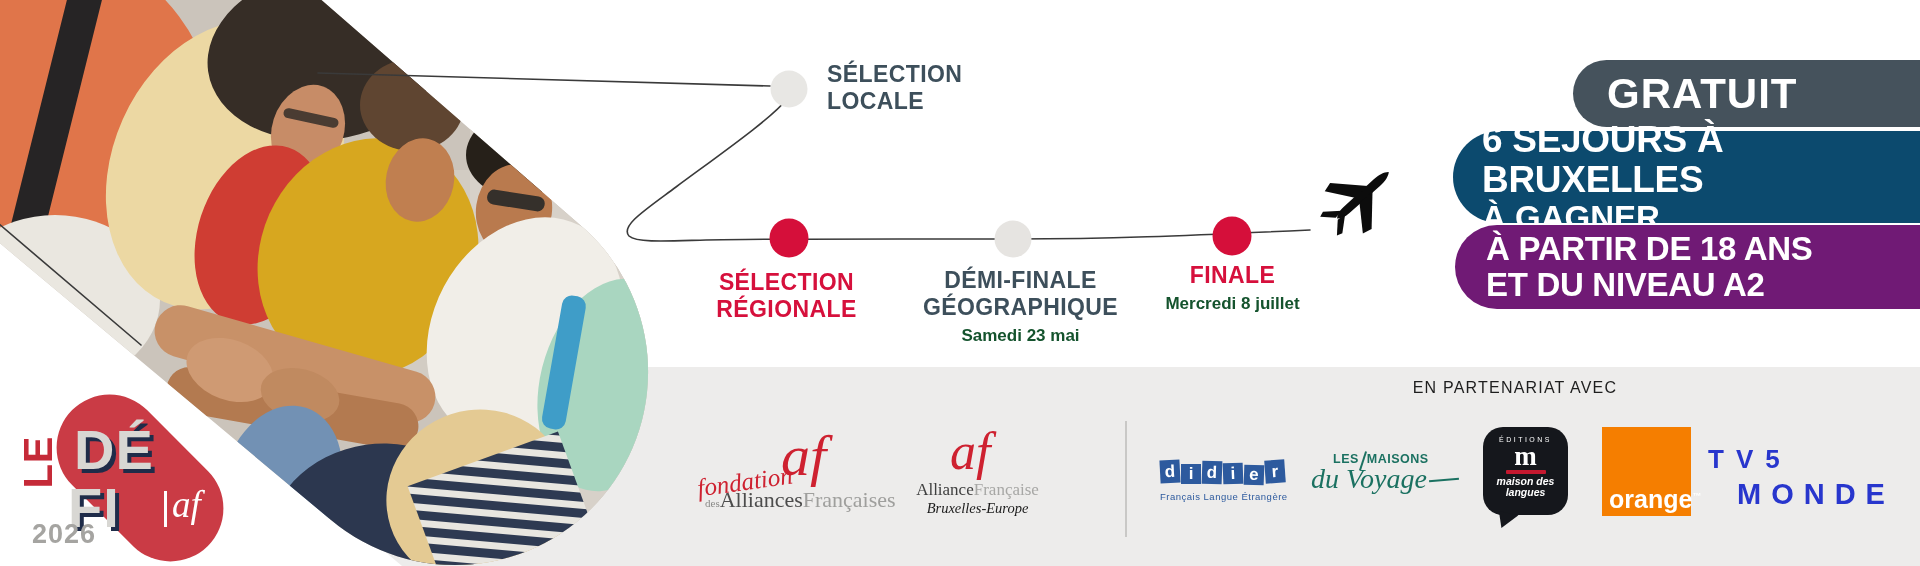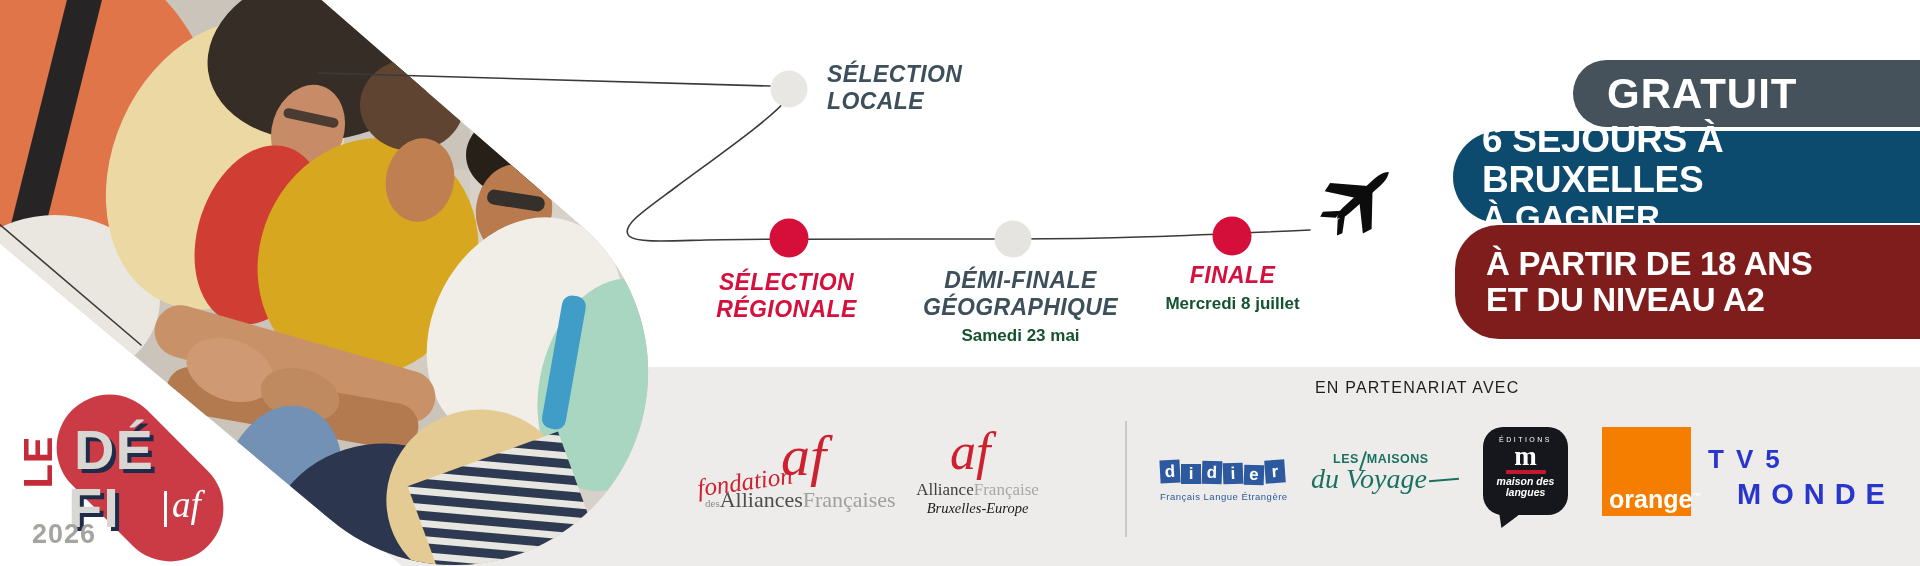--- a/index.html
+++ b/index.html
@@ -4,51 +4,51 @@
 <style>
   html,body{margin:0;padding:0;background:#fff;}
   #banner{position:relative;width:1920px;height:566px;overflow:hidden;background:#ffffff;
           font-family:"Liberation Sans",sans-serif;}
   
   #strip{position:absolute;left:0;top:367px;width:1920px;height:199px;background:#edeceb;z-index:1;}
   
   #scene{position:absolute;left:0;top:0;width:1920px;height:566px;z-index:2;pointer-events:none;}
   
   .step{position:absolute;z-index:3;font-weight:bold;letter-spacing:.4px;}
-  .step .l{font-size:23px;line-height:27px;font-style:italic;}
+  .step .l{font-size:23px;line-height:27px;}
   .step .date{font-size:17px;line-height:19px;color:#14532d;margin-top:5px;letter-spacing:0;}
   #step-locale{left:827px;top:61px;color:#3d4f5b;text-align:left;}
   #step-regionale{left:684px;top:269px;width:205px;color:#d6103c;text-align:center;}
   #step-demi{left:918px;top:267px;width:205px;color:#3d4f5b;text-align:center;}
   #step-finale{left:1130px;top:262px;width:205px;color:#d6103c;text-align:center;}
   
   .badge{position:absolute;right:0;z-index:4;color:#fff;font-weight:bold;display:flex;flex-direction:column;justify-content:center;}
   #badge-free{top:60px;left:1573px;height:67px;background:#45525c;border-radius:34px 0 0 34px;
               font-size:42px;letter-spacing:1px;padding-left:34px;justify-content:center;}
   #badge-prize{top:131px;left:1453px;height:92px;background:#0c4a6e;border-radius:46px 0 0 46px;padding-left:29px;}
   #badge-prize .b1{font-size:37px;line-height:40px;letter-spacing:-0.3px;}
   #badge-prize .b2{font-size:33px;line-height:35px;}
-  #badge-cond{top:225px;left:1455px;height:114px;background:#7f1d1d;border-radius:44px 0 0 44px;padding-left:31px;}
+  #badge-cond{top:225px;left:1455px;height:84px;background:#701a75;border-radius:44px 0 0 44px;padding-left:31px;}
   #badge-cond .b1,#badge-cond .b2{font-size:33px;line-height:36px;letter-spacing:-0.3px;}
   
   #defi{position:absolute;left:12px;top:403px;width:220px;height:160px;z-index:4;}
   #defi .capsule{position:absolute;left:32px;top:22px;width:192px;height:106px;border-radius:53px;
                  background:#ca3b45;transform:rotate(45deg);}
   #defi .le{position:absolute;left:-10px;top:42px;width:72px;height:34px;transform:rotate(-90deg);
             font-size:40px;font-weight:800;color:#c52a38;text-align:center;line-height:34px;letter-spacing:1px;}
   #defi .big{position:absolute;font-size:56px;line-height:50px;font-weight:800;color:#d8d7d3;
              text-shadow:4px 4px 0 #1f2c49;letter-spacing:1px;}
   #defi .de{left:62px;top:22px;}
   #defi .fi{left:56px;top:80px;}
   #defi .pipe{position:absolute;left:152px;top:88px;width:2.5px;height:36px;background:#fff;}
   #defi .af{position:absolute;left:160px;top:80px;font-family:"Liberation Serif",serif;font-style:italic;
             font-size:37px;color:#fff;}
   #defi .year{position:absolute;left:20px;top:116px;font-size:27px;font-weight:800;color:#a5a4a1;letter-spacing:1px;text-align:right;}
   
-  #partenariat{position:absolute;left:1315px;top:379px;width:400px;z-index:3;
+  #partenariat{position:absolute;left:1315px;top:379px;width:400px;z-index:3;text-align:center;
                font-size:16px;letter-spacing:1.2px;color:#1e1e1e;}
   #divider{position:absolute;left:1125px;top:421px;width:2px;height:116px;background:#c9c8c6;z-index:3;}
   .plogo{position:absolute;z-index:3;}
   
   #fondation{left:695px;top:430px;width:190px;height:82px;font-family:"Liberation Serif",serif;}
   #fondation .af{position:absolute;left:86px;top:-8px;font-style:italic;font-size:58px;color:#ce2130;}
   #fondation .script{position:absolute;left:2px;top:38px;font-style:italic;font-size:25px;color:#ce2130;
                      transform:rotate(-8deg);}
   #fondation .names{position:absolute;left:10px;top:57px;white-space:nowrap;}
   #fondation .des{font-size:11px;color:#8a8a88;}

